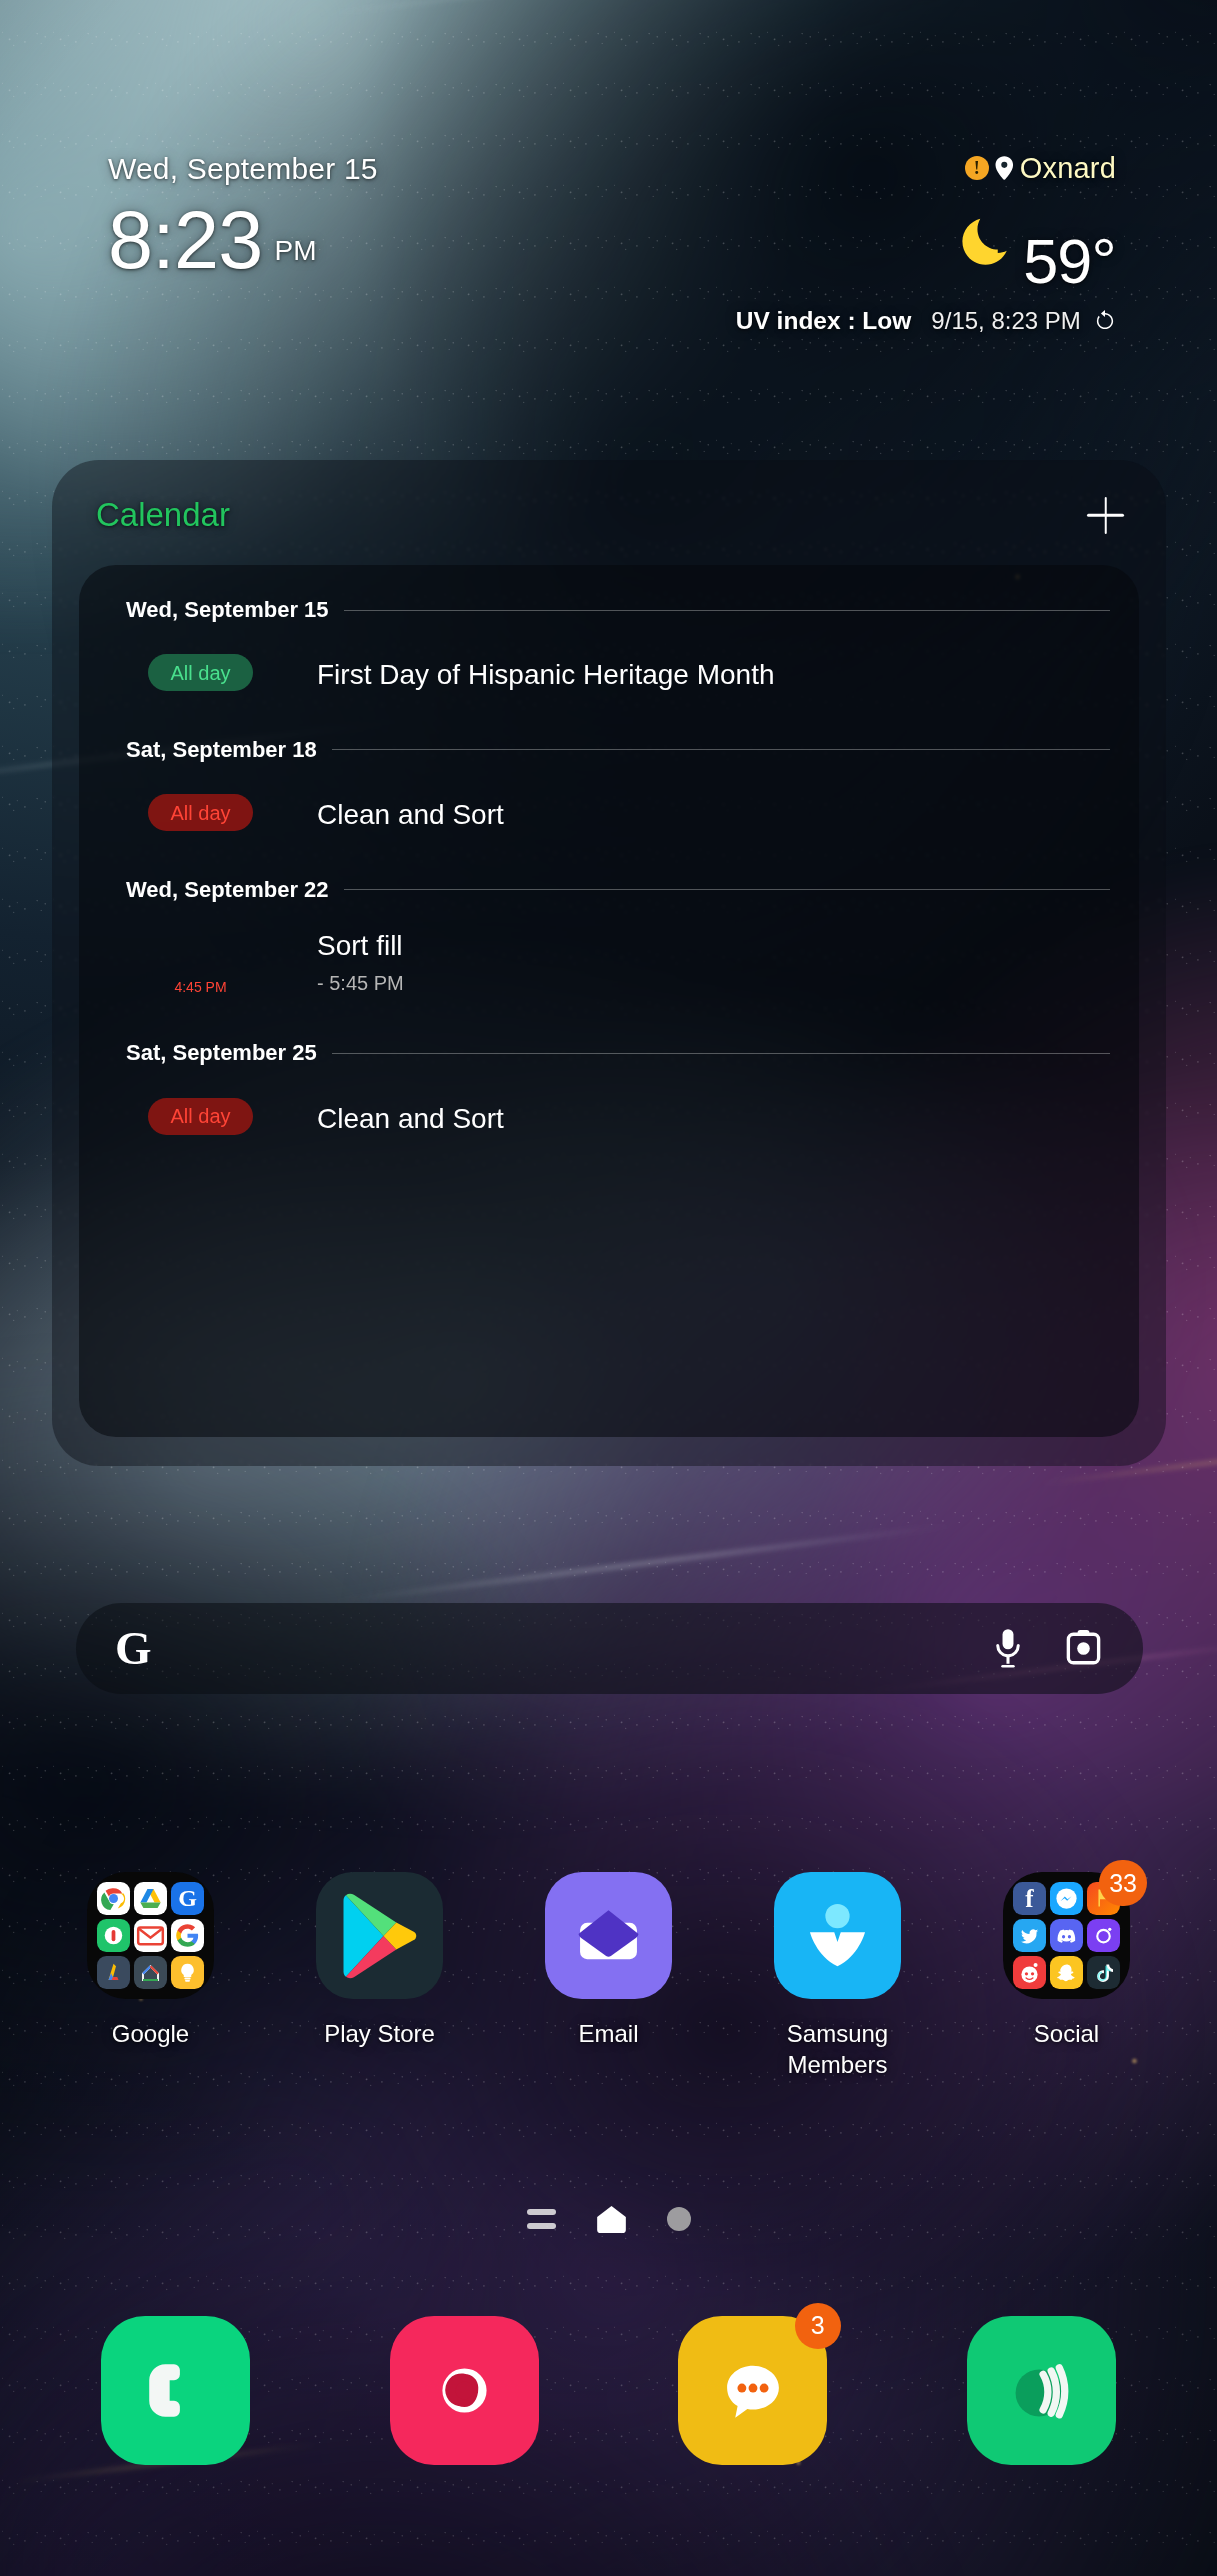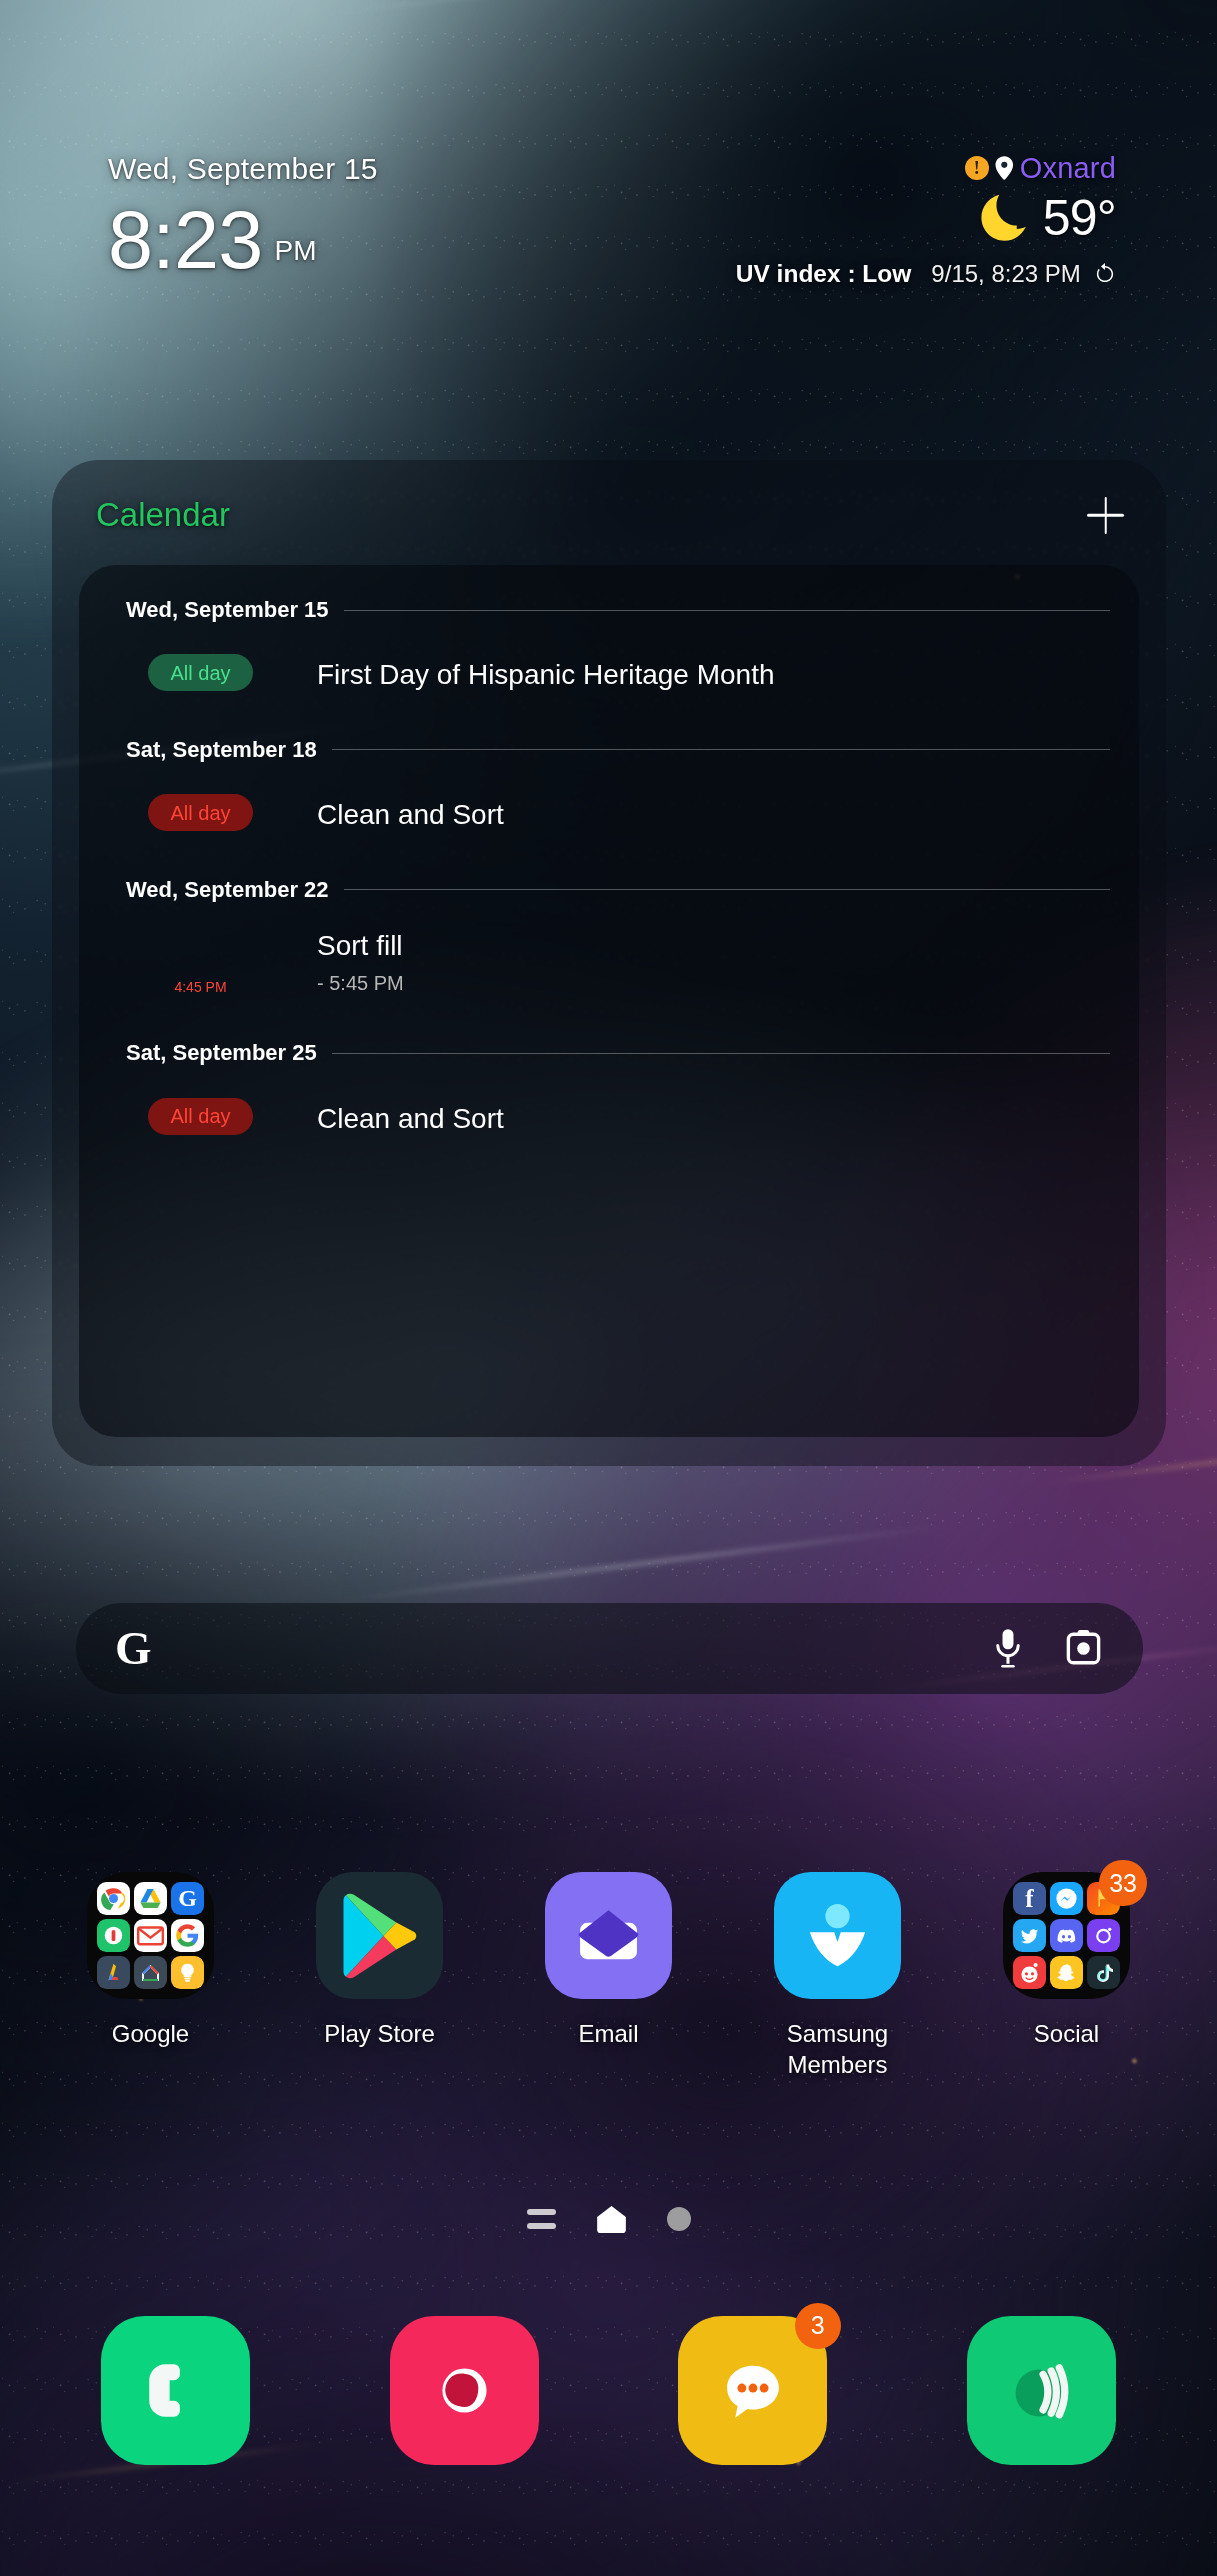--- a/index.html
+++ b/index.html
@@ -115,25 +115,25 @@
 
   #weather-block { position:absolute; right:101px; top:24px; text-align:right; width:473px; }
   #weather-loc-row { display:flex; align-items:center; justify-content:flex-end; gap:6px; height:34px; }
   #alert-badge {
     width:24.5px; height:24.5px; border-radius:50%; background:#f5a623;
     display:flex; align-items:center; justify-content:center;
     font-size:18px; font-weight:700; color:#2a2000; line-height:1;
     font-family:"Liberation Serif", serif;
   }
   #pin-icon { width:18.6px; height:24px; display:block; }
-  #loc-name { font-size:29px; font-weight:400; color:#8b5cf6; letter-spacing:0.2px; }
+  #loc-name { font-size:29px; font-weight:400; color:#fef9c3; letter-spacing:0.2px; }
 
   #weather-temp-row { display:flex; align-items:center; justify-content:flex-end; gap:13.5px; margin-top:5px; }
   #moon-icon { width:56px; height:56px; display:block; }
-  #temp-text { font-size:50px; font-weight:300; color:#fff; line-height:1; letter-spacing:-0.8px; }
+  #temp-text { font-size:63px; font-weight:300; color:#fff; line-height:1; letter-spacing:-0.8px;margin-top:40px; }
 
   #weather-sub-row {
     display:flex; align-items:center; justify-content:flex-end; gap:20px; margin-top:13.5px;
   }
   #uv-text { font-size:24.5px; font-weight:600; color:#fff; }
   #update-text { font-size:24px; font-weight:400; color:#f0f0f0; }
   #refresh-icon { width:22px; height:22px; display:block; margin-left:-6.8px; }
 
   
   #calendar-widget {

